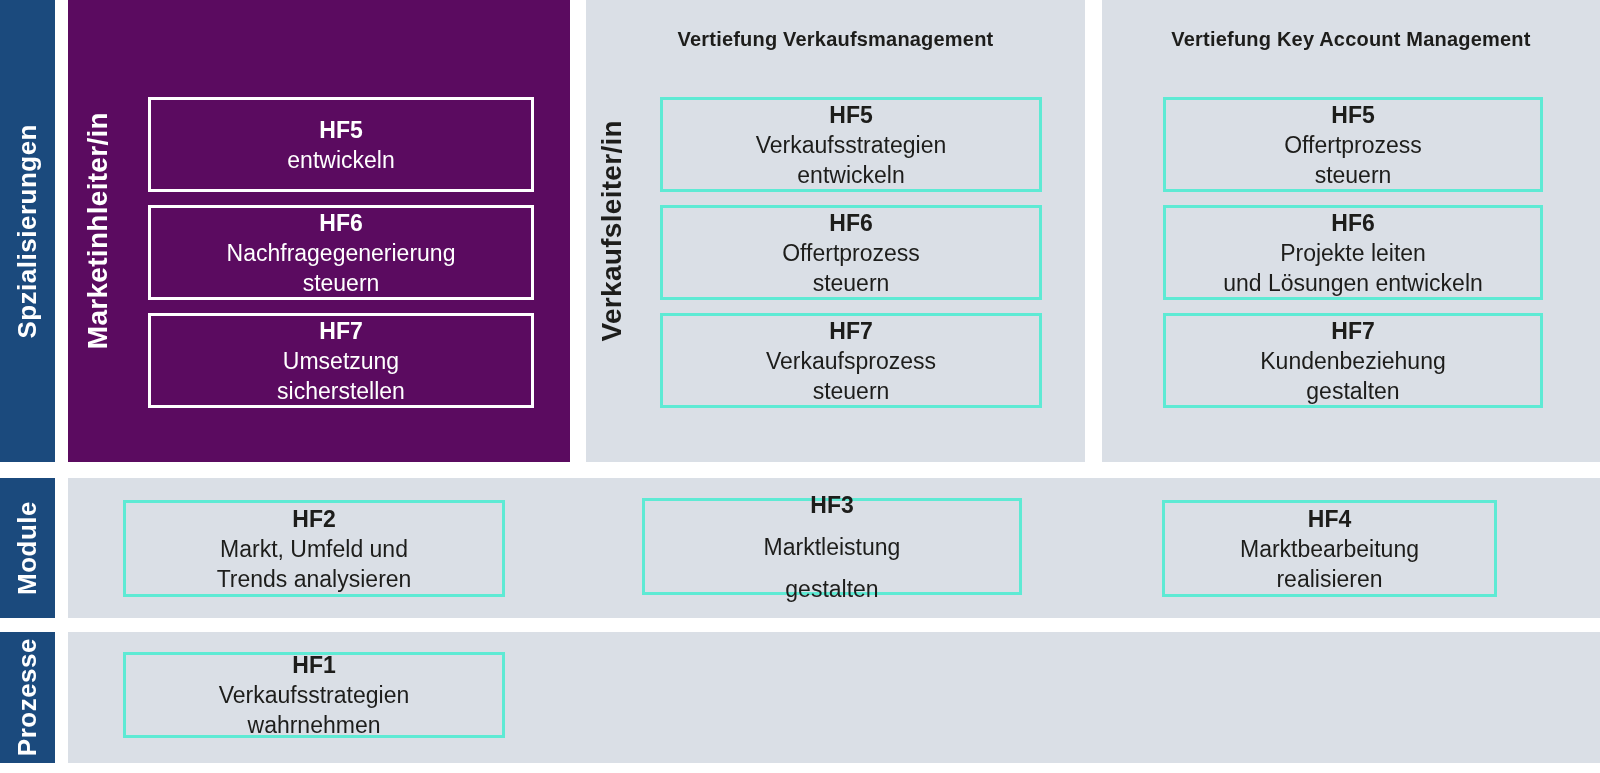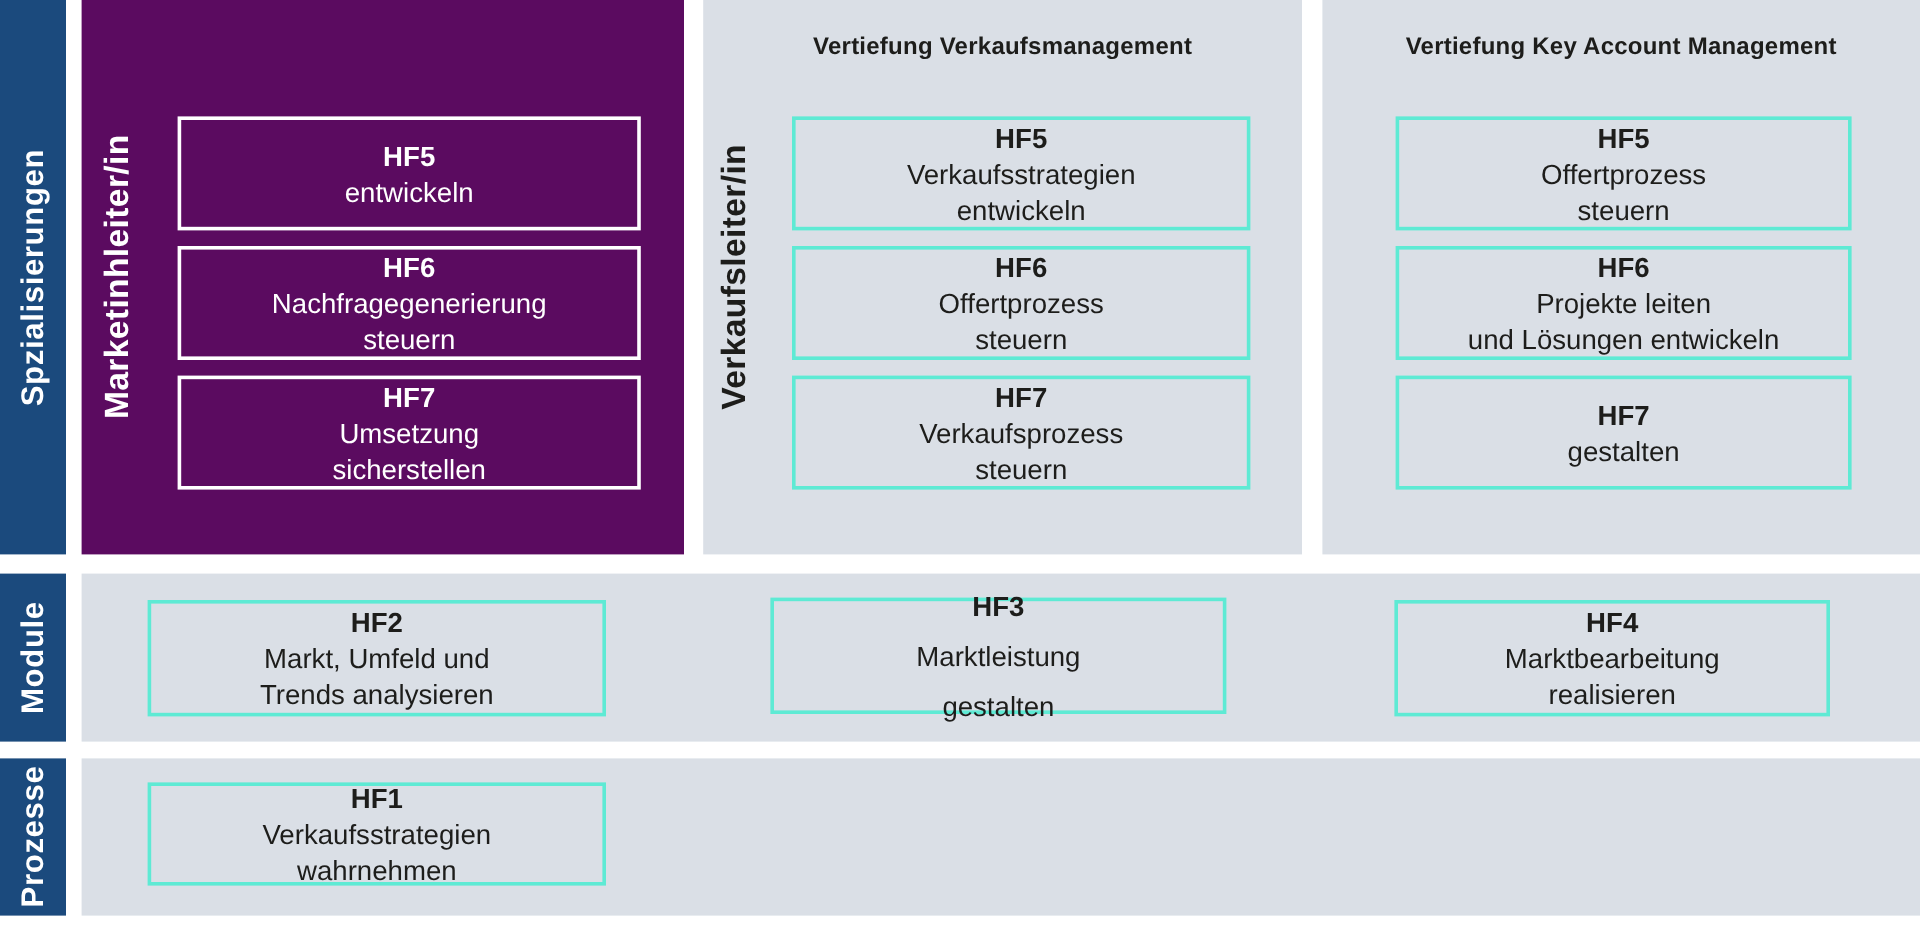--- a/index.html
+++ b/index.html
@@ -112,36 +112,37 @@
       <div>Offertprozess</div>
       <div>steuern</div>
     </div>
     <div class="box" style="left:61px; top:205px; width:380px; height:95px;">
       <div class="code">HF6</div>
       <div>Projekte leiten</div>
       <div>und Lösungen entwickeln</div>
     </div>
     <div class="box" style="left:61px; top:313px; width:380px; height:95px;">
       <div class="code">HF7</div>
+      <div>Kundenbeziehung</div>
       <div>gestalten</div>
     </div>
   </div>
 
   <div class="band" style="top:478px; height:140px;padding-left:34px;">
     <div class="box" style="left:55px; top:22px; width:382px; height:97px;">
       <div class="code">HF2</div>
       <div>Markt, Umfeld und</div>
       <div>Trends analysieren</div>
     </div>
     <div class="box" style="left:574px; top:20px; width:380px; height:97px;gap:12px;">
       <div class="code">HF3</div>
       <div>Marktleistung</div>
       <div>gestalten</div>
     </div>
-    <div class="box" style="left:1094px; top:22px; width:363px; height:97px;">
+    <div class="box" style="left:1094px; top:22px; width:335px; height:97px;">
       <div class="code">HF4</div>
       <div>Marktbearbeitung</div>
       <div>realisieren</div>
     </div>
   </div>
 
   <div class="band" style="top:632px; height:131px;">
     <div class="box" style="left:55px; top:20px; width:382px; height:86px;align-items:center;">
       <div class="code">HF1</div>
       <div>Verkaufsstrategien</div>

